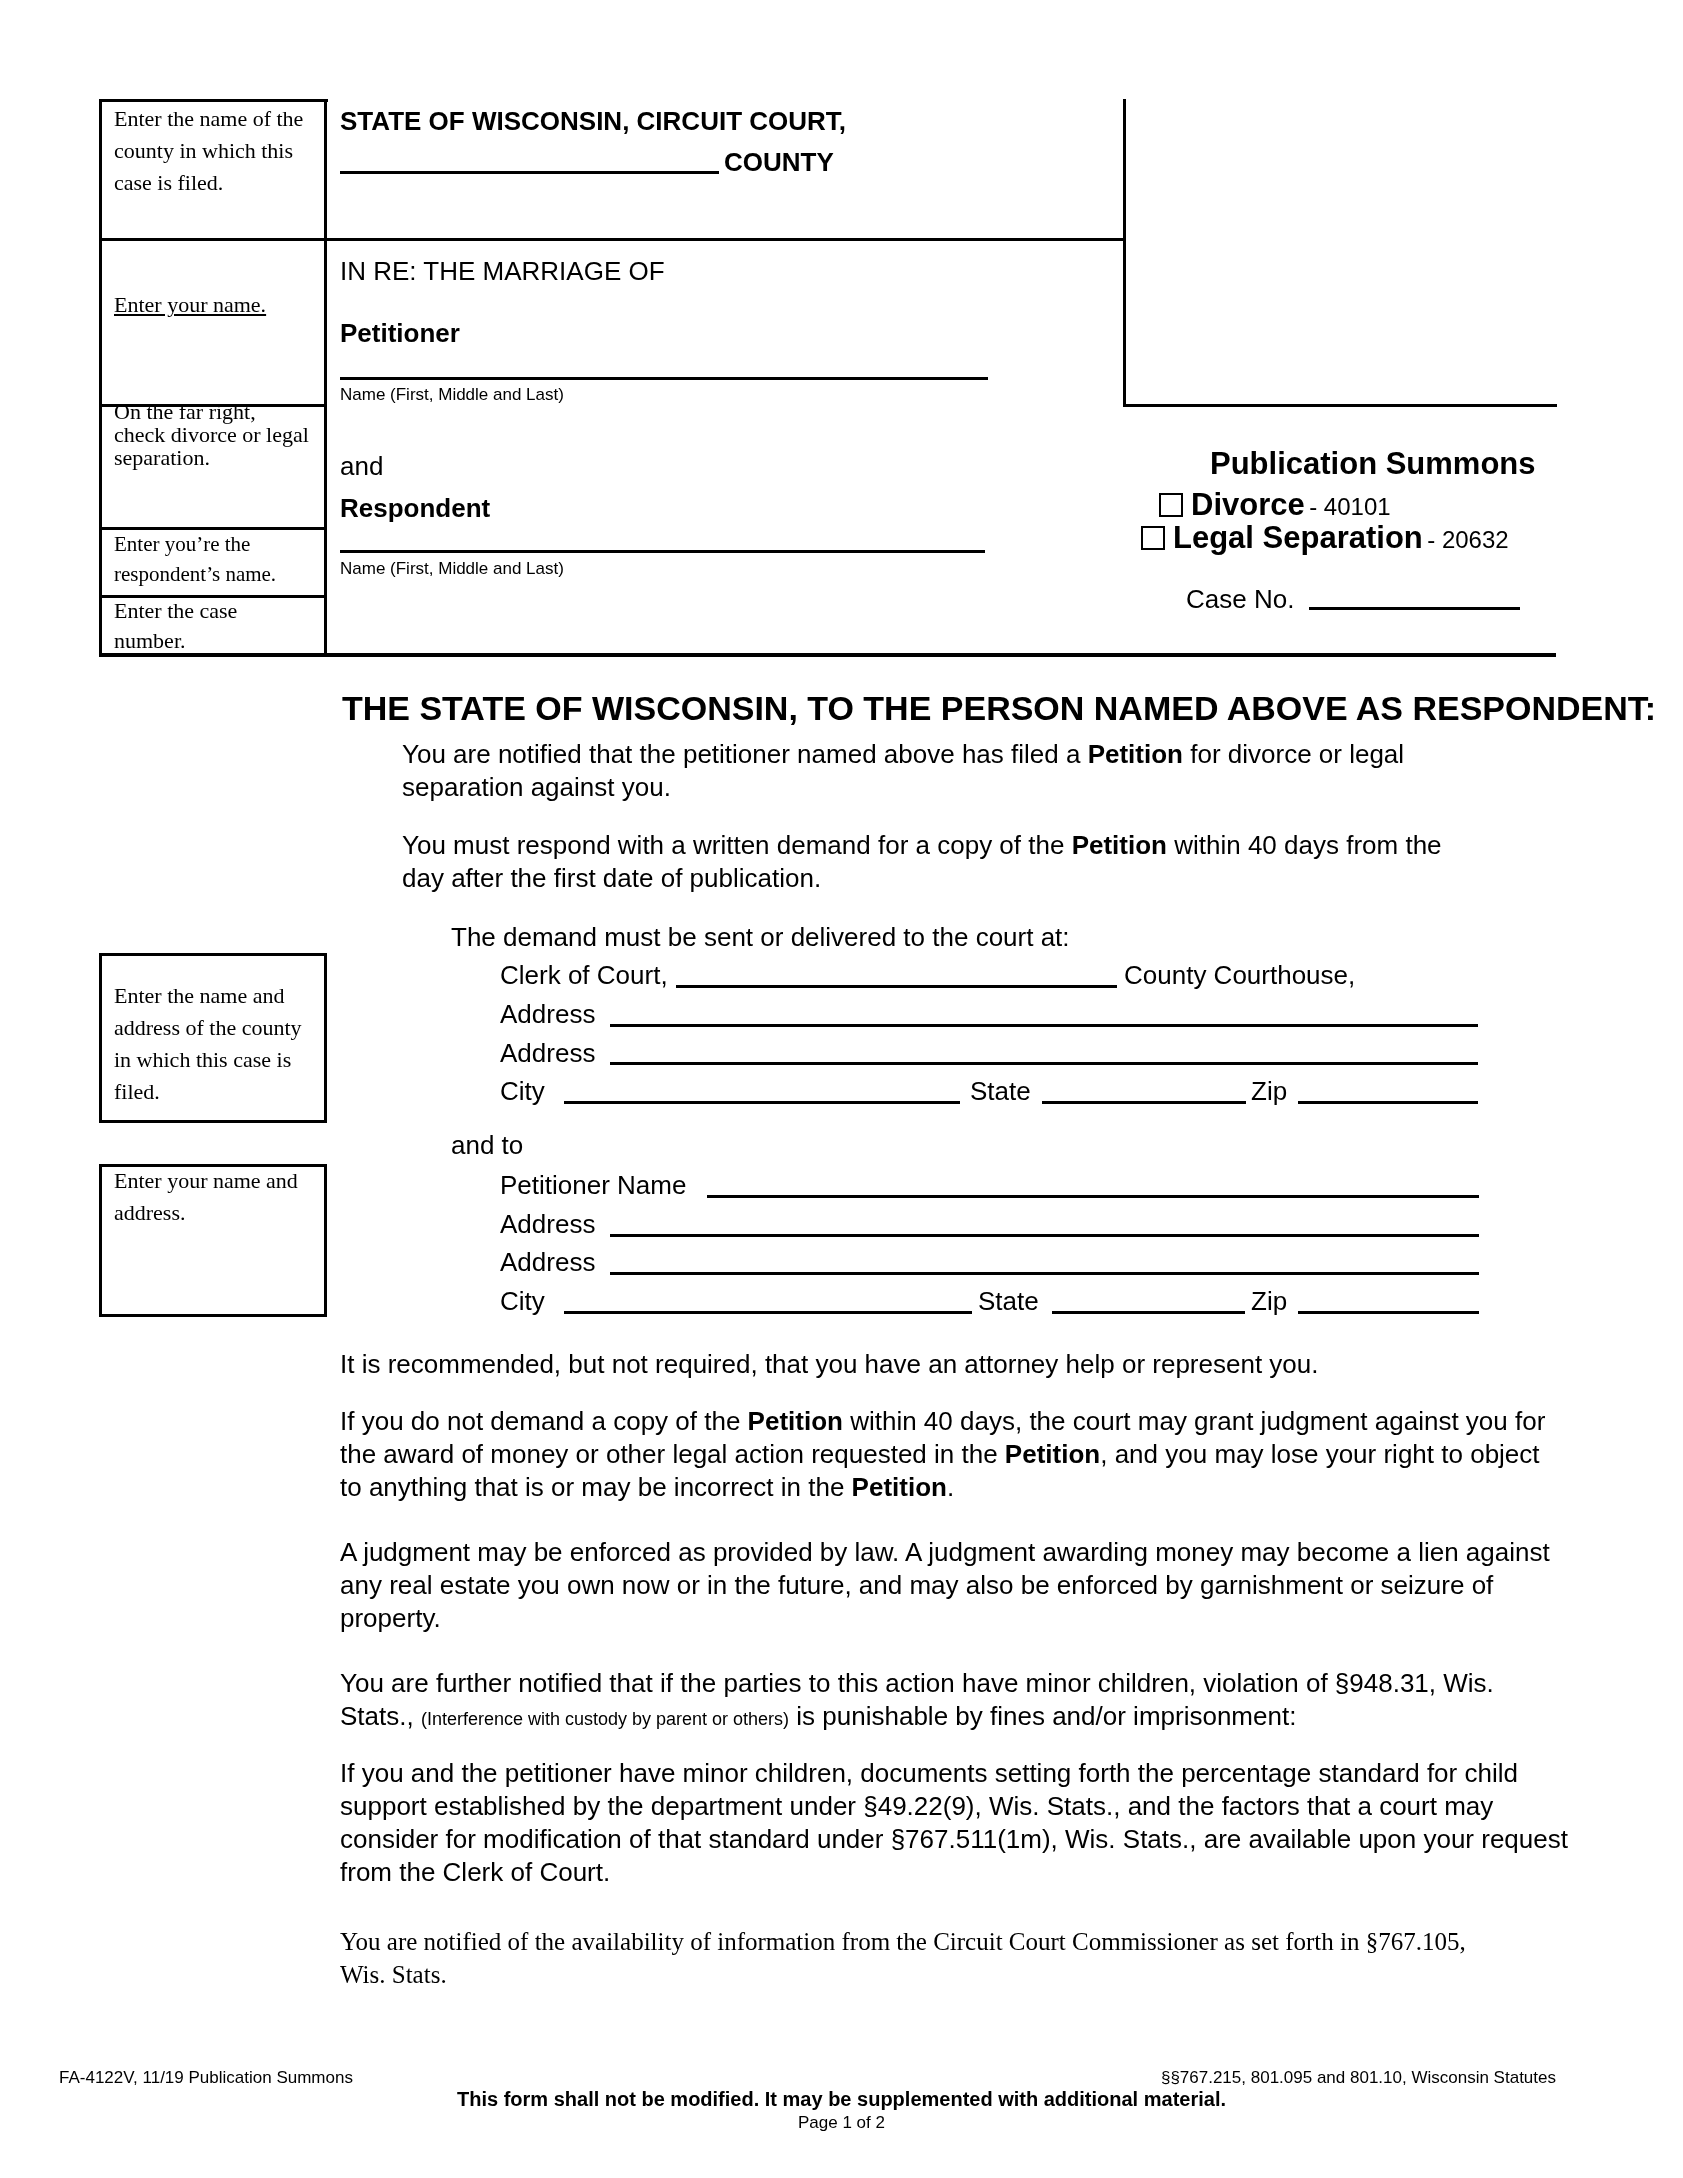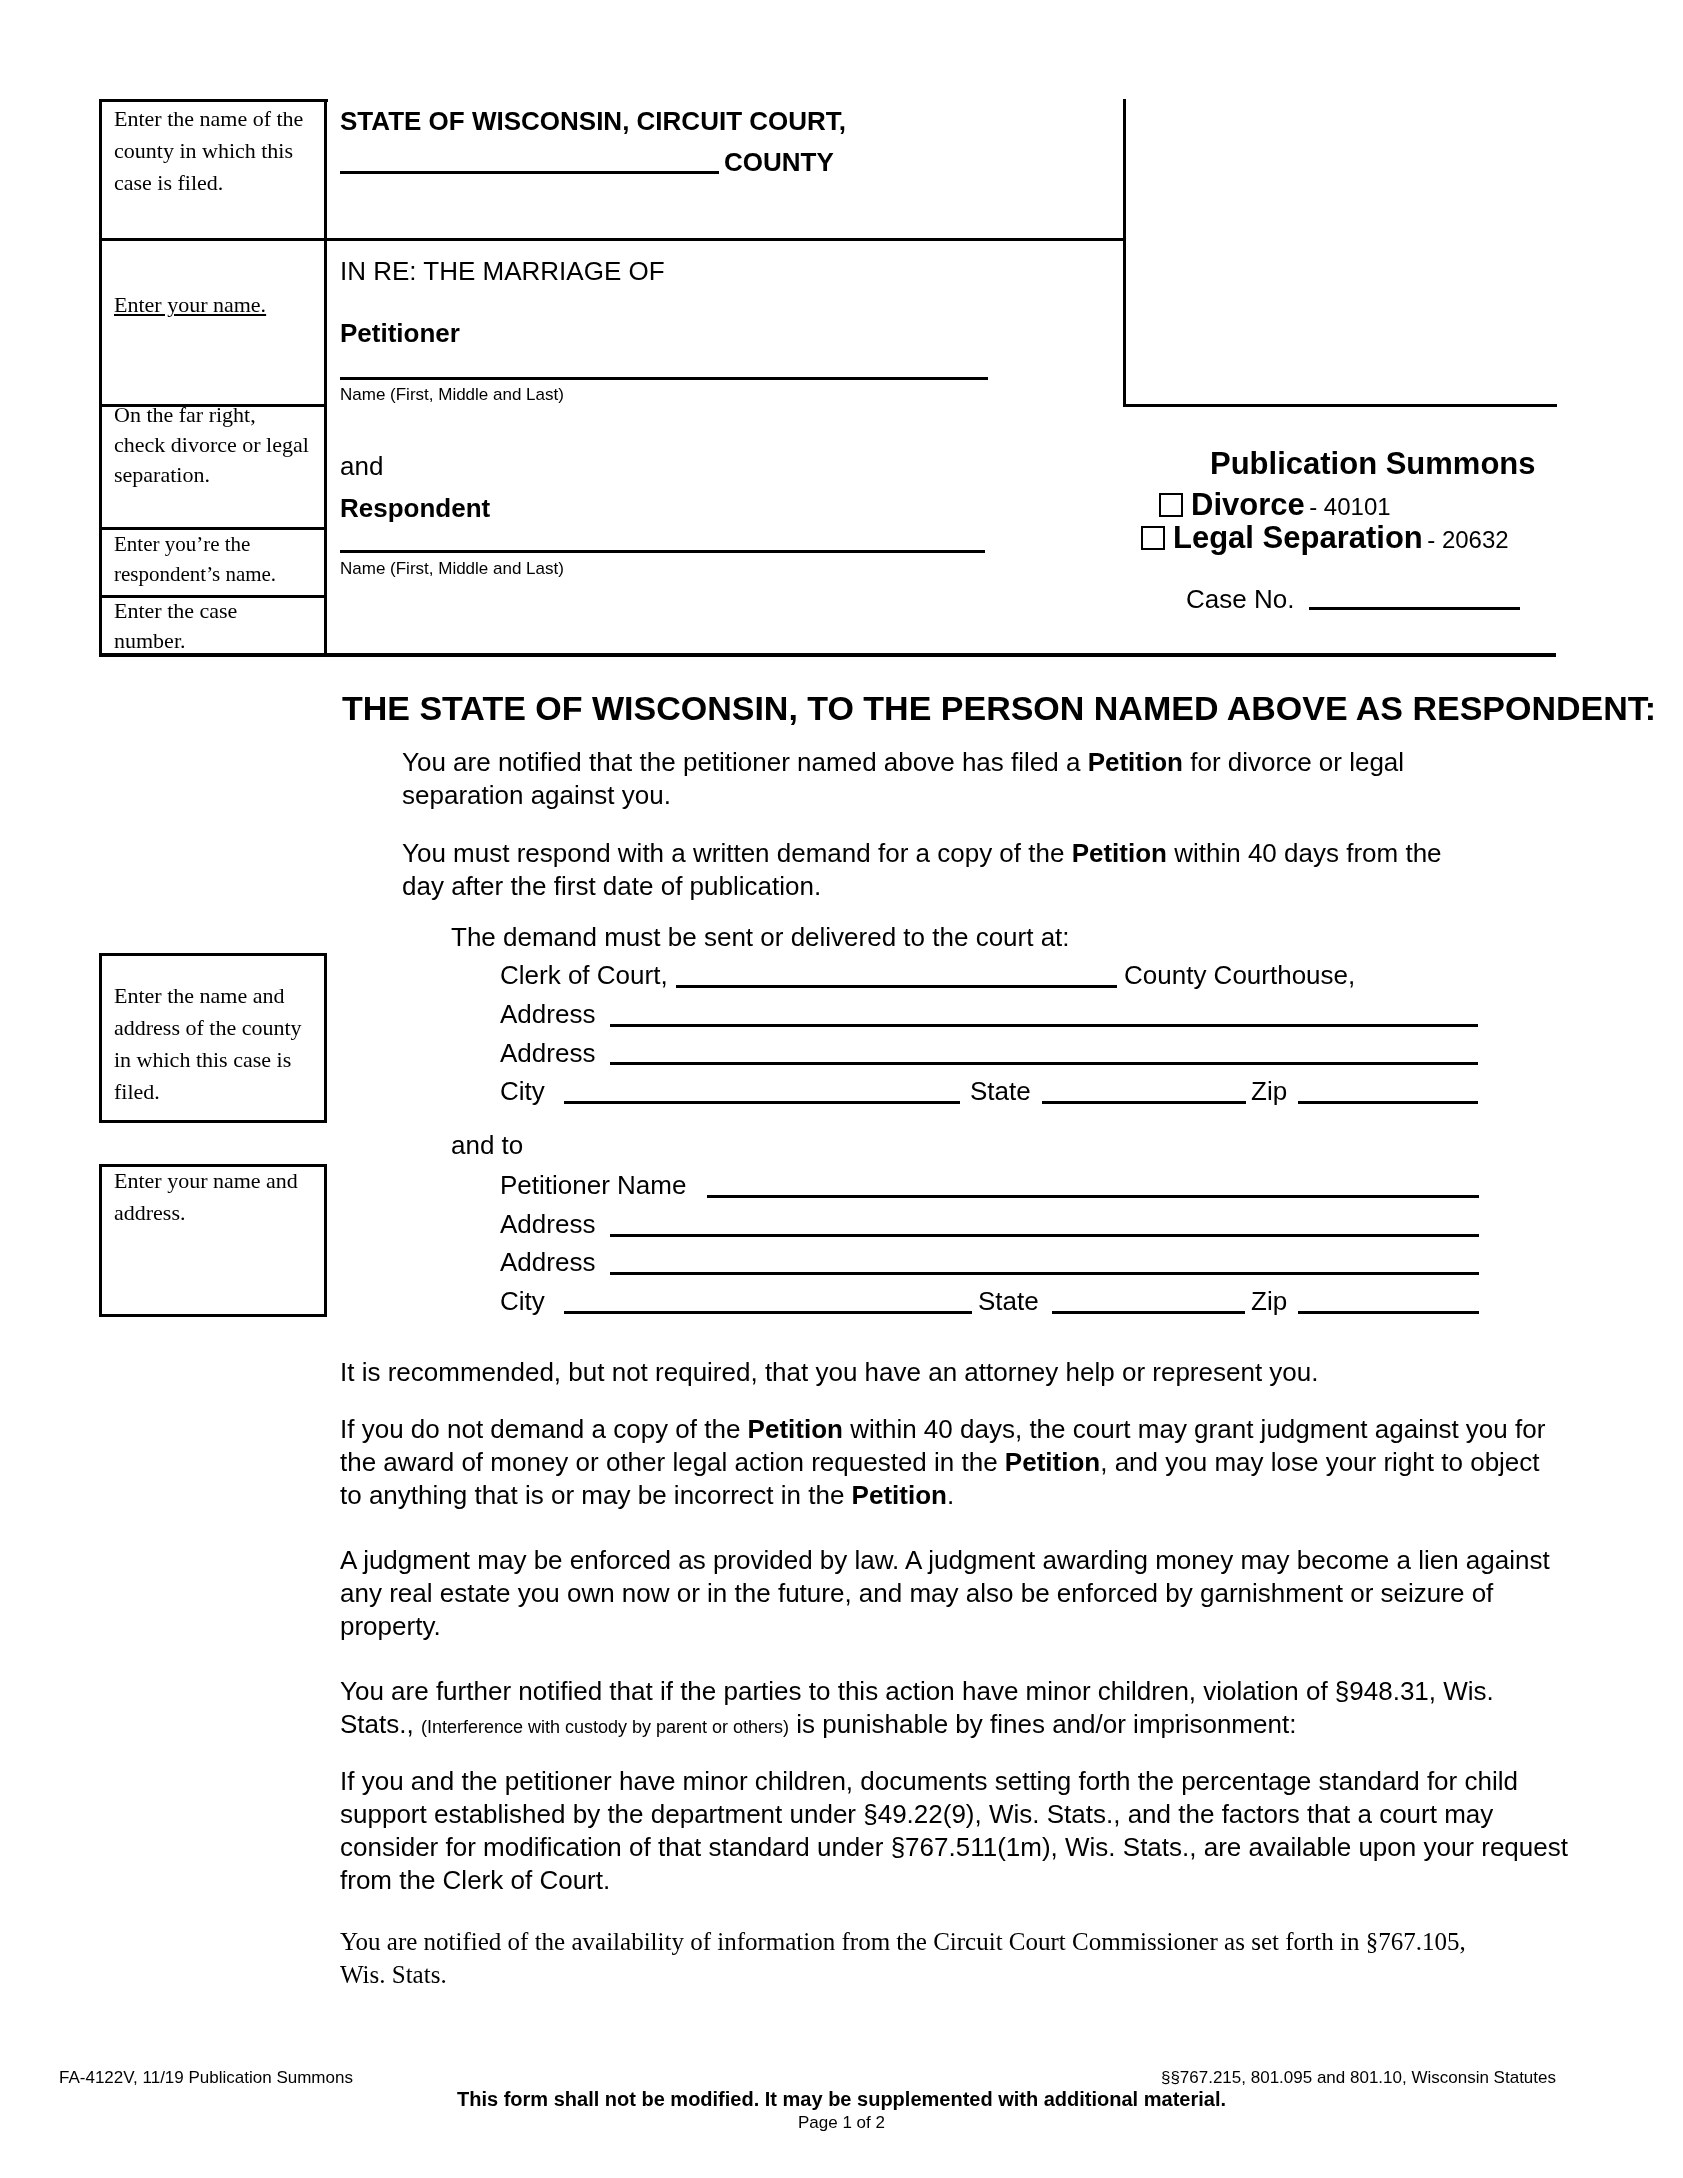--- a/index.html
+++ b/index.html
@@ -4,21 +4,21 @@
 <style>
   html, body { margin: 0; padding: 0; background: #ffffff; }
   body { width: 1683px; height: 2178px; position: relative; overflow: hidden; color: #000; }
   .abs { position: absolute; }
   .sans { font-family: "Liberation Sans", sans-serif; }
   .serif { font-family: "Liberation Serif", serif; }
   .hline { position: absolute; background: #000; height: 3px; }
   .vline { position: absolute; background: #000; width: 3px; }
   .box { position: absolute; border: 3px solid #000; box-sizing: border-box; }
   .note { font-family: "Liberation Serif", serif; font-size: 22px; line-height: 32px; }
-  .body-text { font-family: "Liberation Sans", sans-serif; font-size: 26px; line-height: 33px; margin-top: 8px; }
+  .body-text { font-family: "Liberation Sans", sans-serif; font-size: 26px; line-height: 33px; }
   .bold { font-weight: bold; }
   .row { position: absolute; white-space: nowrap; font-family: "Liberation Sans", sans-serif; font-size: 26px; }
   .line-input { position: absolute; border-bottom: 3px solid #000; height: 0; }
   .checkbox { display: inline-block; width: 24px; height: 24px; border: 2px solid #000; box-sizing: border-box; vertical-align: -2px; margin-right: 8px; background: #fff; }
 </style>
 </head>
 <body>
 
 <div class="hline" style="left:99px; top:99px; width:229px;"></div>
 <div class="vline" style="left:99px; top:99px; height:557px;"></div>
@@ -26,21 +26,21 @@
 <div class="vline" style="left:1123px; top:99px; height:308px;"></div>
 <div class="hline" style="left:99px; top:238px; width:1027px;"></div>
 <div class="hline" style="left:1123px; top:404px; width:434px;"></div>
 <div class="hline" style="left:99px; top:404px; width:228px;"></div>
 <div class="hline" style="left:99px; top:527px; width:228px;"></div>
 <div class="hline" style="left:99px; top:595px; width:228px;"></div>
 <div class="hline" style="left:99px; top:653px; width:1457px; height:4px;"></div>
 
 <div class="abs note" style="left:114px; top:103px; width:198px;">Enter the name of the county in which this case is filed.</div>
 <div class="abs note" style="left:114px; top:289px; width:198px;text-decoration:underline;">Enter your name.</div>
-<div class="abs note" style="left:114px; top:400px; width:198px; line-height:30px;">On the far right, check divorce or legal separation.</div>
+<div class="abs note" style="left:114px; top:400px; width:198px; line-height:23px;">On the far right, check divorce or legal separation.</div>
 <div class="abs note" style="left:114px; top:529px; width:210px; line-height:30px; font-size:21px;">Enter you’re the respondent’s name.</div>
 <div class="abs note" style="left:114px; top:596px; width:198px; line-height:30px;">Enter the case number.</div>
 
 <div class="abs sans bold" style="left:340px; top:106px; font-size:26px;">STATE OF WISCONSIN, CIRCUIT COURT,</div>
 <div class="line-input" style="left:340px; top:171px; width:379px;"><span></span></div>
 <div class="abs sans bold" style="left:724px; top:147px; font-size:26px;">COUNTY</div>
 
 <div class="abs sans" style="left:340px; top:256px; font-size:26px;">IN RE: THE MARRIAGE OF</div>
 <div class="abs sans bold" style="left:340px; top:318px; font-size:26px;">Petitioner</div>
 <div class="line-input" style="left:340px; top:377px; width:648px;"><span></span></div>

